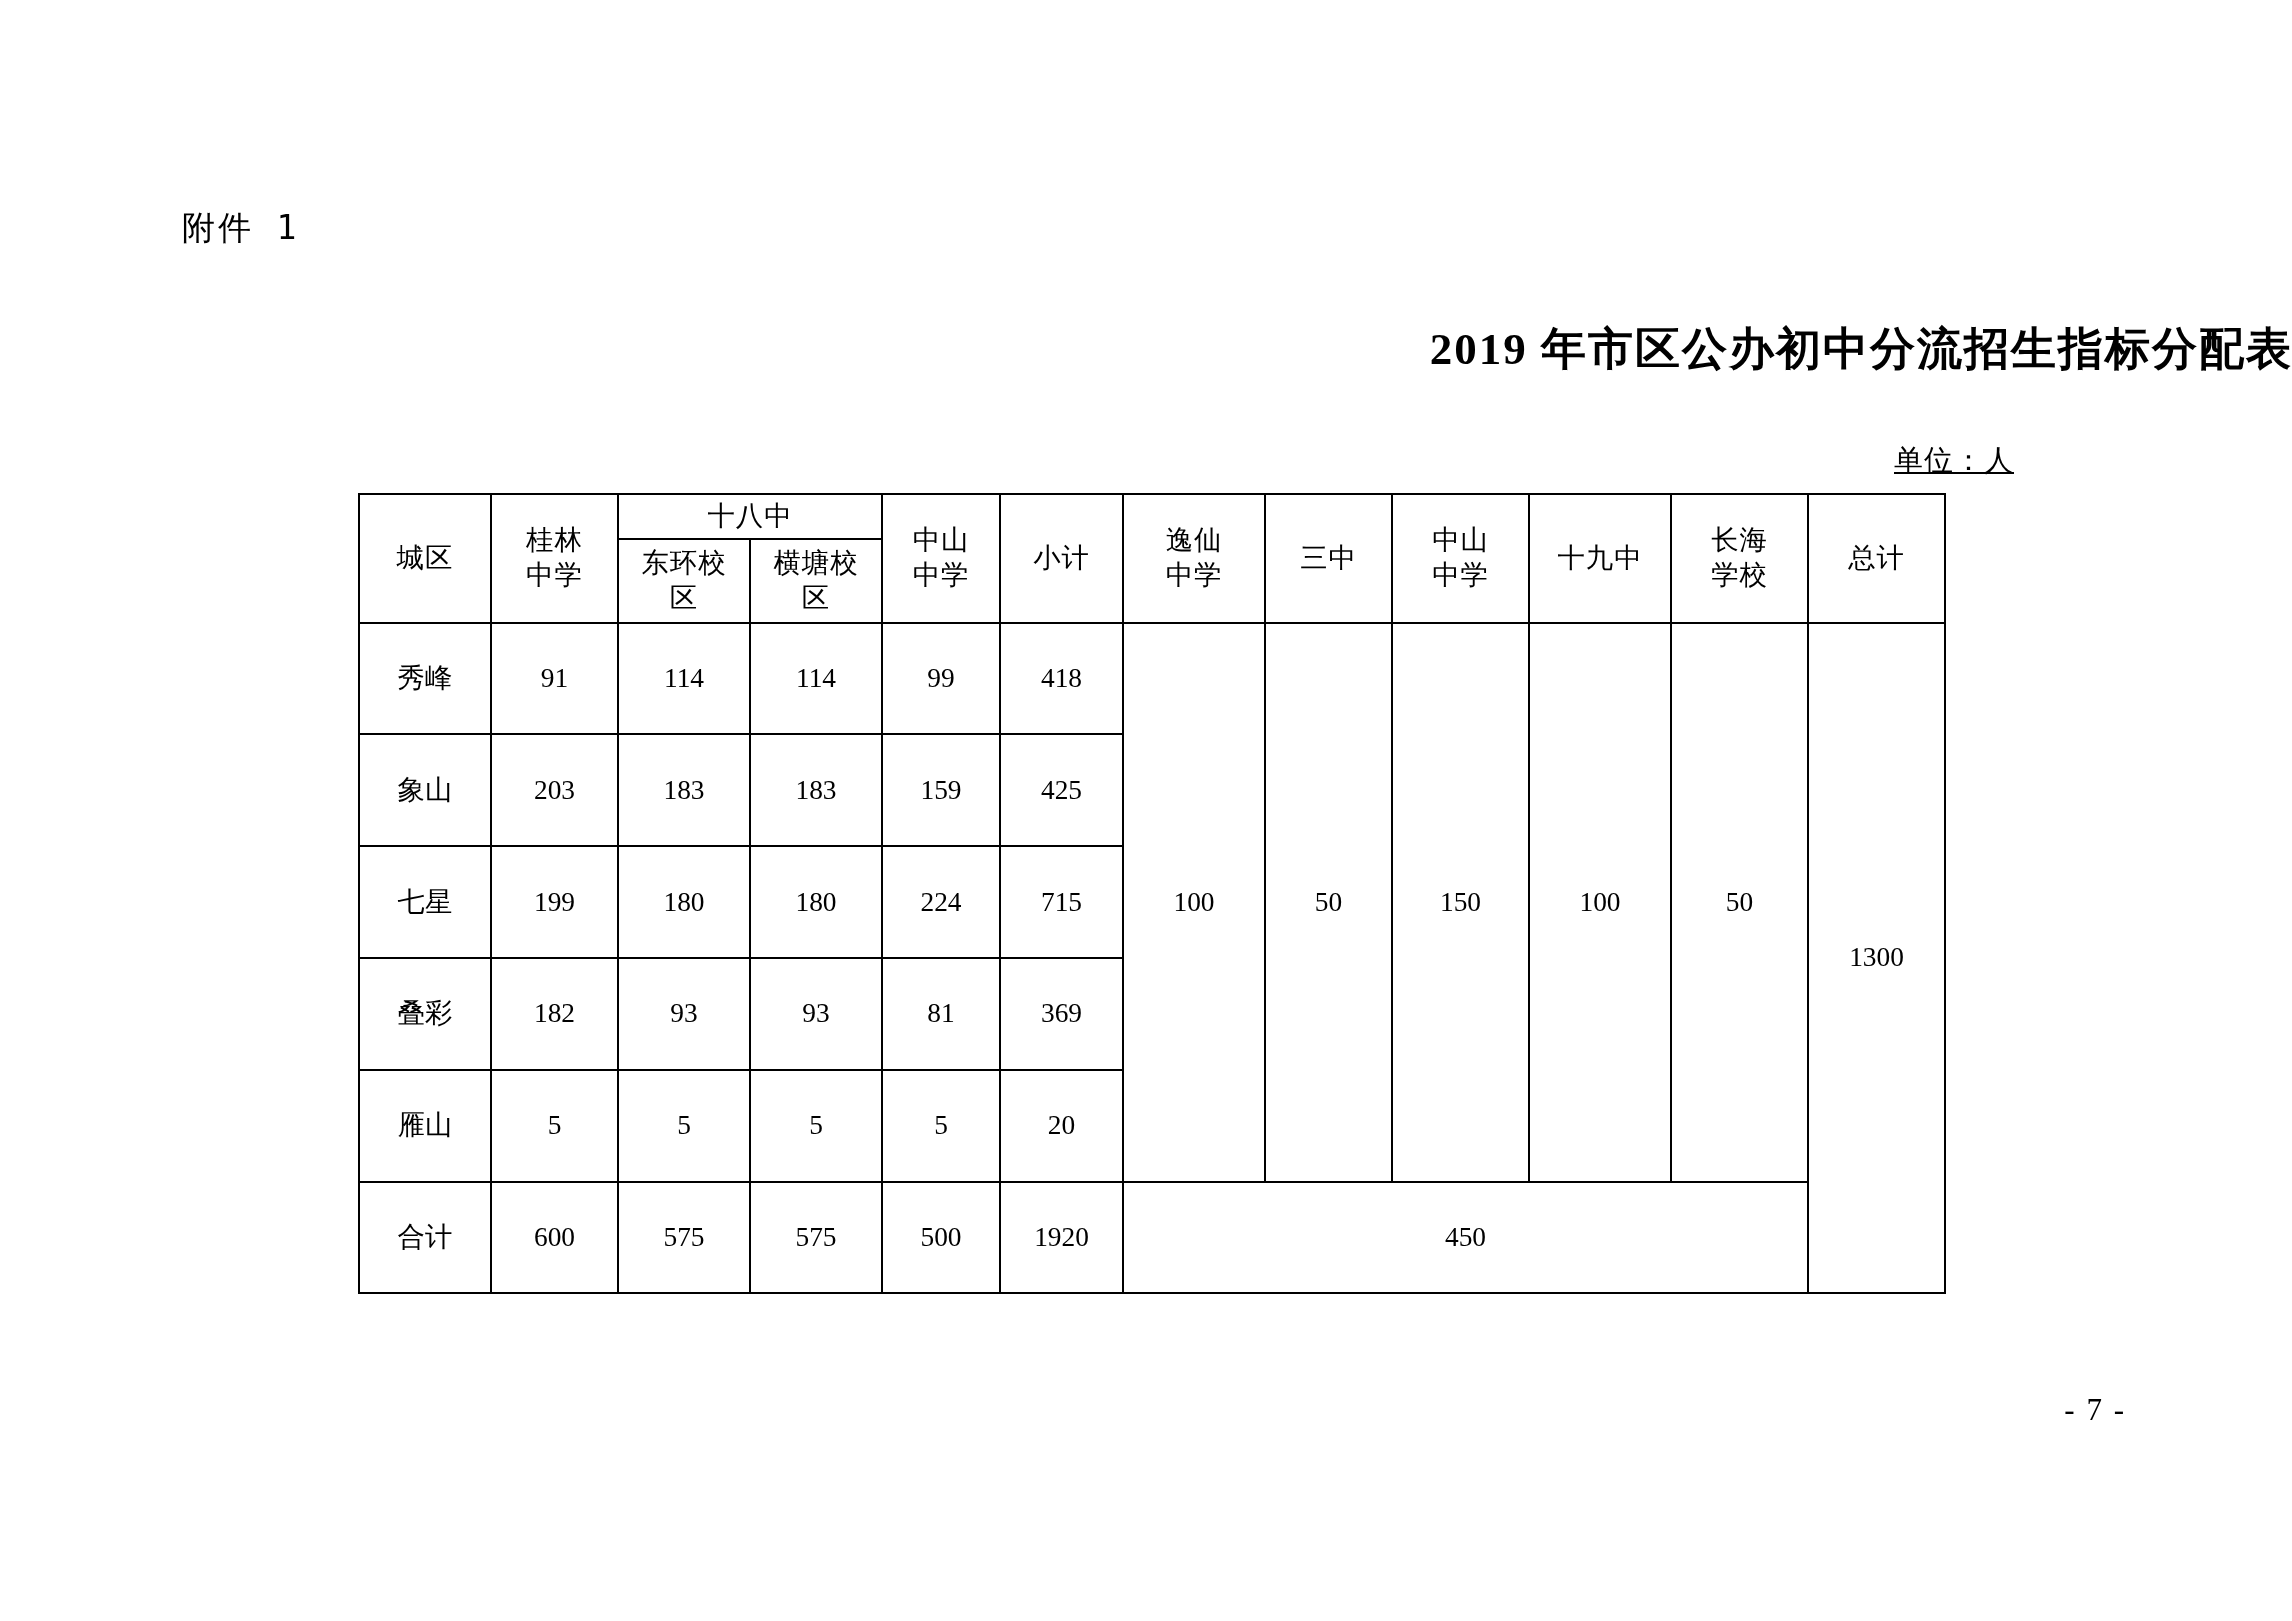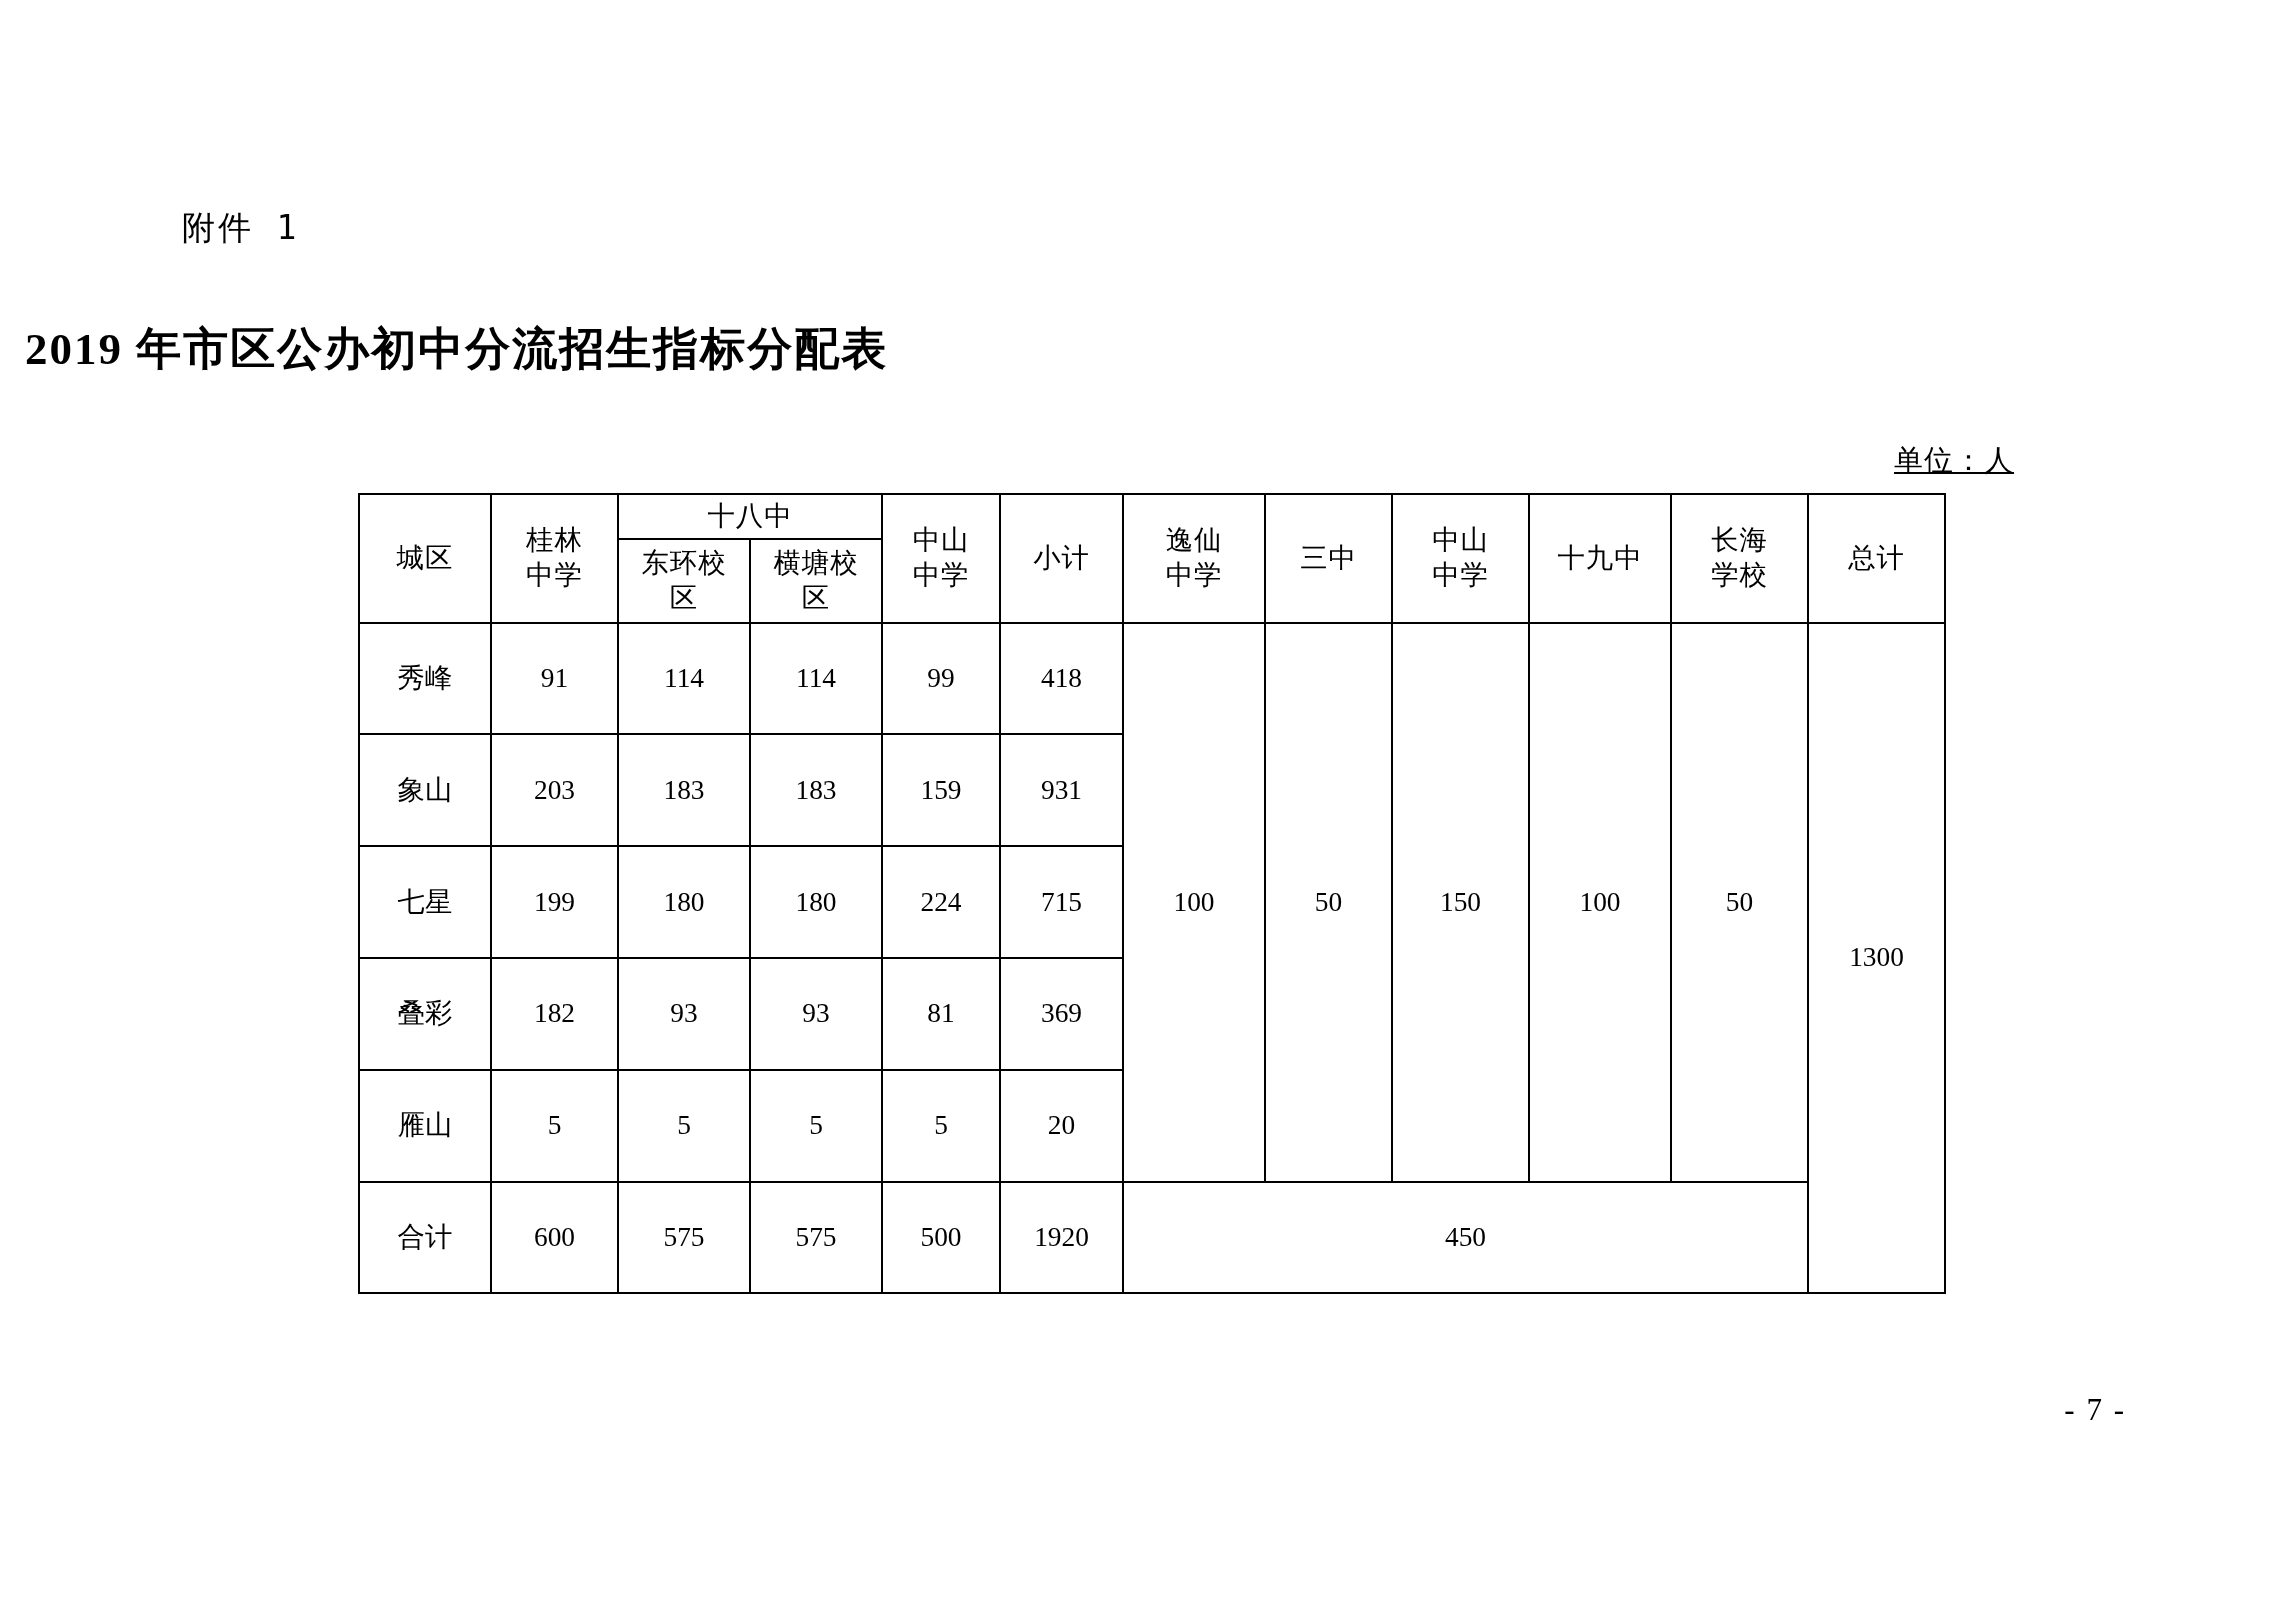--- a/index.html
+++ b/index.html
@@ -32,21 +32,21 @@
     letter-spacing: 2.9px;
     white-space: nowrap;
   }
 
   
   .doc-title {
     position: absolute;
     left: 0;
     right: 0;
     top: 319px;
-    text-align: left;
+    text-align: right;
     font-size: 45px;
     font-weight: bold;
     letter-spacing: 2px;
     margin-left: 25px;
   }
 
   
   .unit-note {
     position: absolute;
     right: 279px;
@@ -165,21 +165,21 @@
           <td rowspan="5">50</td>
           <td rowspan="6">1300</td>
         </tr>
 
         <tr class="row-city">
           <td>象山</td>
           <td>203</td>
           <td>183</td>
           <td>183</td>
           <td>159</td>
-          <td>931</td>
+          <td>425</td>
         </tr>
 
         <tr class="row-city">
           <td>七星</td>
           <td>199</td>
           <td>180</td>
           <td>180</td>
           <td>224</td>
           <td>715</td>
         </tr>

